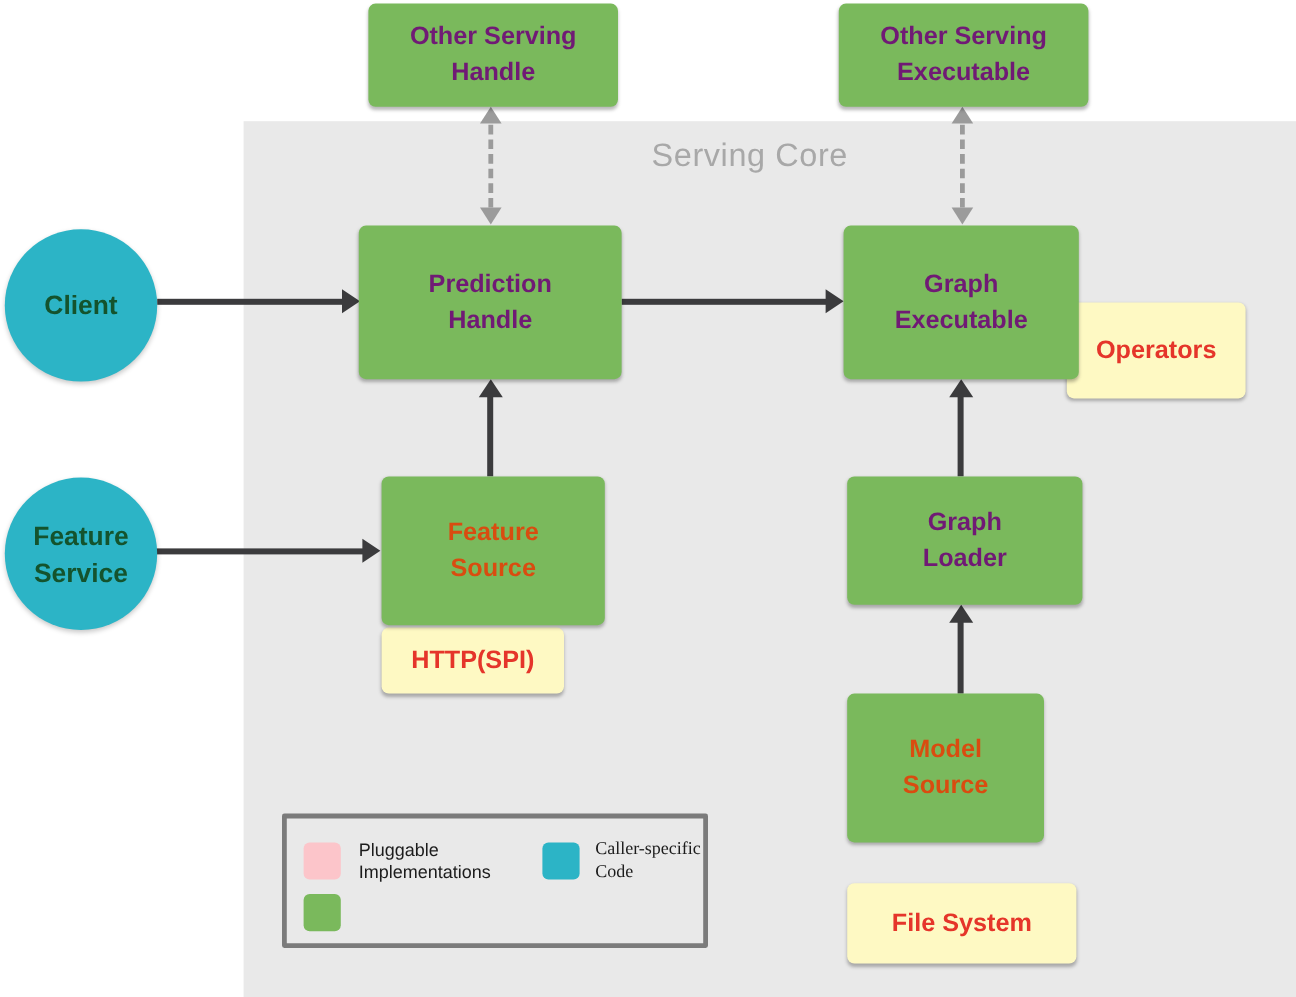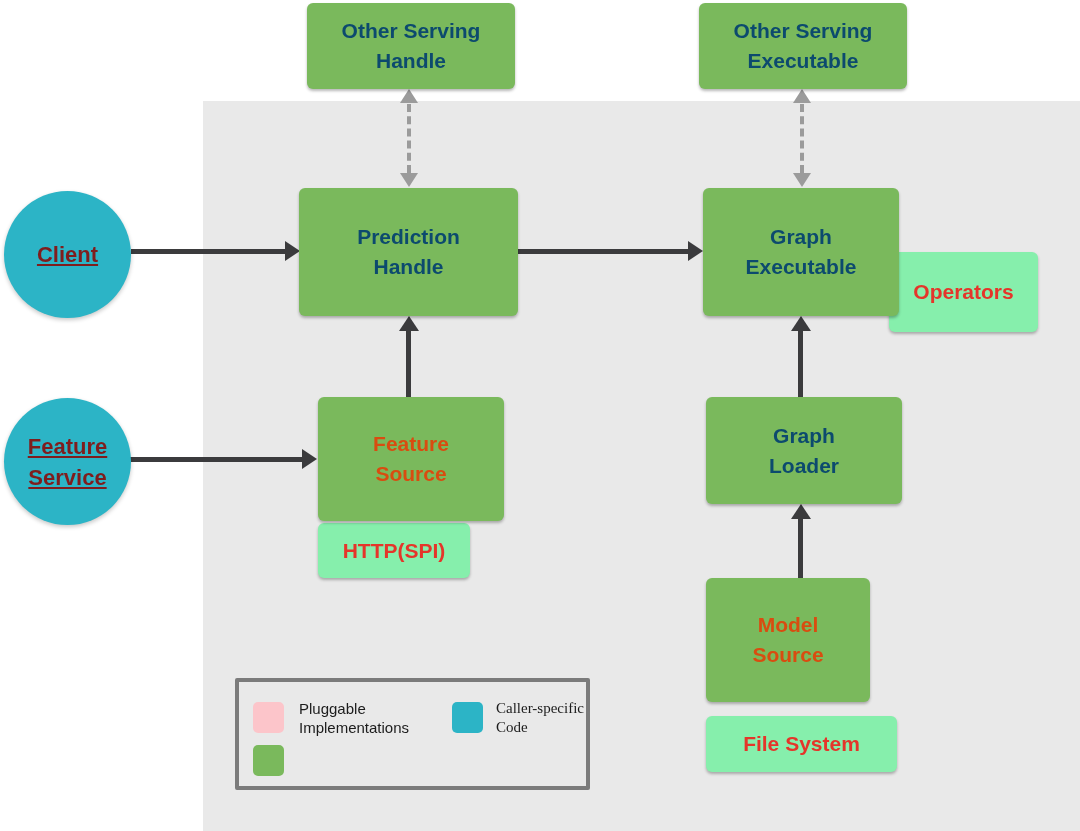--- a/index.html
+++ b/index.html
@@ -14,30 +14,30 @@
   }
   .node{
     position:absolute;display:flex;align-items:center;justify-content:center;
     text-align:center;border-radius:6px;
     box-shadow:0 2px 3px rgba(0,0,0,0.28);
   }
   .node .nlabel{
     white-space:pre-line;font-size:21px;font-weight:600;line-height:30px;
   }
   .green{background:#7ab95c;}
-  .pink{background:#86efac;}
-  .white-text{color:#0c4a6e;}
+  .pink{background:#fef9c3;}
+  .white-text{color:#701a75;}
   .red-text{color:#e5352a;}
   .orange-text{color:#d94c10;}
   .circle{
     position:absolute;border-radius:50%;background:#2cb4c6;
     display:flex;align-items:center;justify-content:center;text-align:center;
     box-shadow:0 2px 4px rgba(0,0,0,0.22);
   }
-  .circle .nlabel{white-space:pre-line;color:#7f1d1d;font-size:22px;font-weight:600;line-height:31px;text-decoration:underline;}
+  .circle .nlabel{white-space:pre-line;color:#14532d;font-size:22px;font-weight:600;line-height:31px;}
   .hline{position:absolute;height:5px;background:#3b3b3d;}
   .vline{position:absolute;width:5px;background:#3b3b3d;}
   .head-right{position:absolute;width:0;height:0;border-top:10px solid transparent;
     border-bottom:10px solid transparent;border-left:15px solid #3b3b3d;}
   .head-up{position:absolute;width:0;height:0;border-left:10px solid transparent;
     border-right:10px solid transparent;border-bottom:15px solid #3b3b3d;}
   .dash-vline{position:absolute;width:0;border-left:4px dashed #9b9b9b;}
   .dash-head-up{position:absolute;width:0;height:0;border-left:9px solid transparent;
     border-right:9px solid transparent;border-bottom:14px solid #9b9b9b;}
   .dash-head-down{position:absolute;width:0;height:0;border-left:9px solid transparent;
@@ -54,20 +54,21 @@
     position:absolute;color:#1c1c1c;font-size:15px;line-height:19px;
     white-space:pre-line;font-weight:400;
   }
 </style>
 </head>
 <body>
 
 <div id="stage">
 
   <div class="panel" style="left:203px;top:101px;width:877px;height:730px;"></div>
+  <div class="region-title" style="left:543px;top:114px;">Serving Core</div>
 
   <div>
     <div class="dash-head-up" style="left:400px;top:89px;"></div>
     <div class="dash-vline" style="left:407px;top:104px;height:69px;"></div>
     <div class="dash-head-down" style="left:400px;top:173px;"></div>
   </div>
   <div>
     <div class="dash-head-up" style="left:793px;top:89px;"></div>
     <div class="dash-vline" style="left:800px;top:104px;height:69px;"></div>
     <div class="dash-head-down" style="left:793px;top:173px;"></div>
@@ -134,21 +135,21 @@
   <div class="node green" style="left:706px;top:397px;width:196px;height:107px;">
     <span class="nlabel white-text">Graph
 Loader</span>
   </div>
 
   <div class="node green" style="left:706px;top:578px;width:164px;height:124px;z-index:3;">
     <span class="nlabel orange-text">Model
 Source</span>
   </div>
 
-  <div class="node pink" style="left:706px;top:716px;width:191px;height:56px;z-index:2;">
+  <div class="node pink" style="left:706px;top:736px;width:191px;height:67px;z-index:2;">
     <span class="nlabel red-text">File System</span>
   </div>
 
   <div class="circle" style="left:4px;top:191px;width:127px;height:127px;">
     <span class="nlabel">Client</span>
   </div>
 
   <div class="circle" style="left:4px;top:398px;width:127px;height:127px;">
     <span class="nlabel">Feature
 Service</span>

